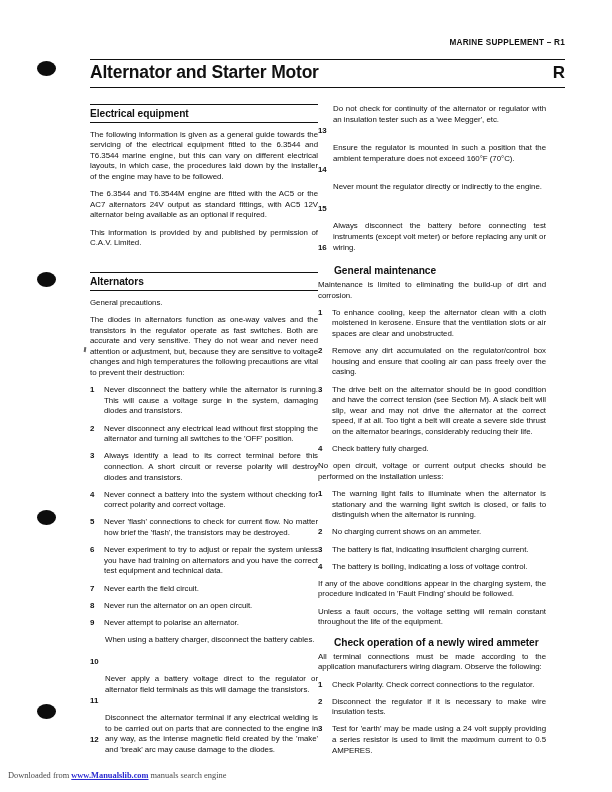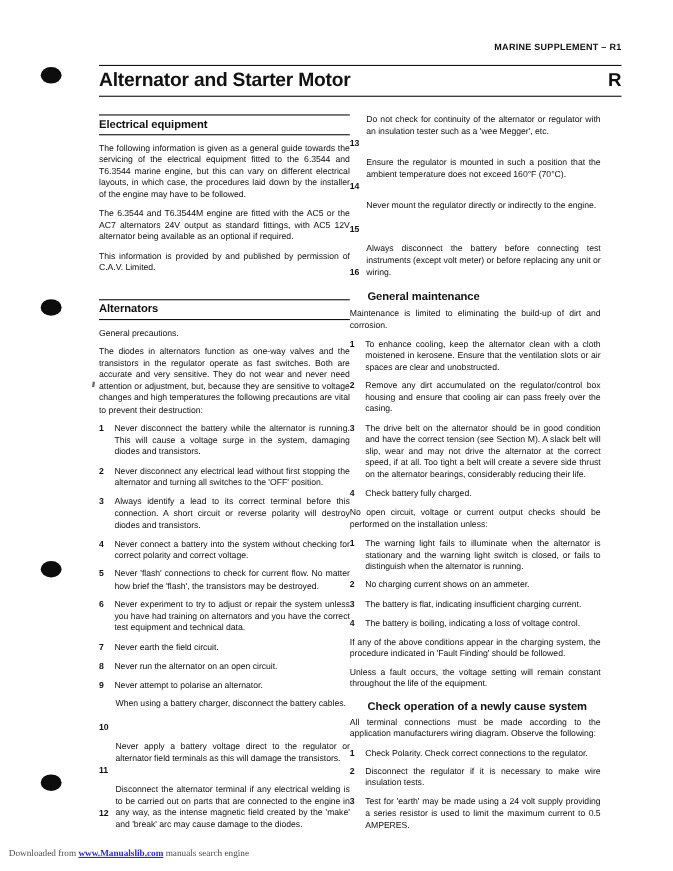--- a/index.html
+++ b/index.html
@@ -298,21 +298,21 @@
         <span class="txt">The battery is flat, indicating insufficient charging current.</span>
       </div>
       <div class="item">
         <span class="num">4</span>
         <span class="txt">The battery is boiling, indicating a loss of voltage control.</span>
       </div>
 
       <p>If any of the above conditions appear in the charging system, the procedure indicated in 'Fault Finding' should be followed.</p>
       <p>Unless a fault occurs, the voltage setting will remain constant throughout the life of the equipment.</p>
 
-      <h2 class="plain tight">Check operation of a newly cause system</h2>
+      <h2 class="plain tight">Check operation of a newly wired ammeter</h2>
 
       <p>All terminal connections must be made according to the application manufacturers wiring diagram. Observe the following:</p>
 
       <div class="item">
         <span class="num">1</span>
         <span class="txt">Check Polarity. Check correct connections to the regulator.</span>
       </div>
       <div class="item">
         <span class="num">2</span>
         <span class="txt">Disconnect the regulator if it is necessary to make wire insulation tests.</span>

